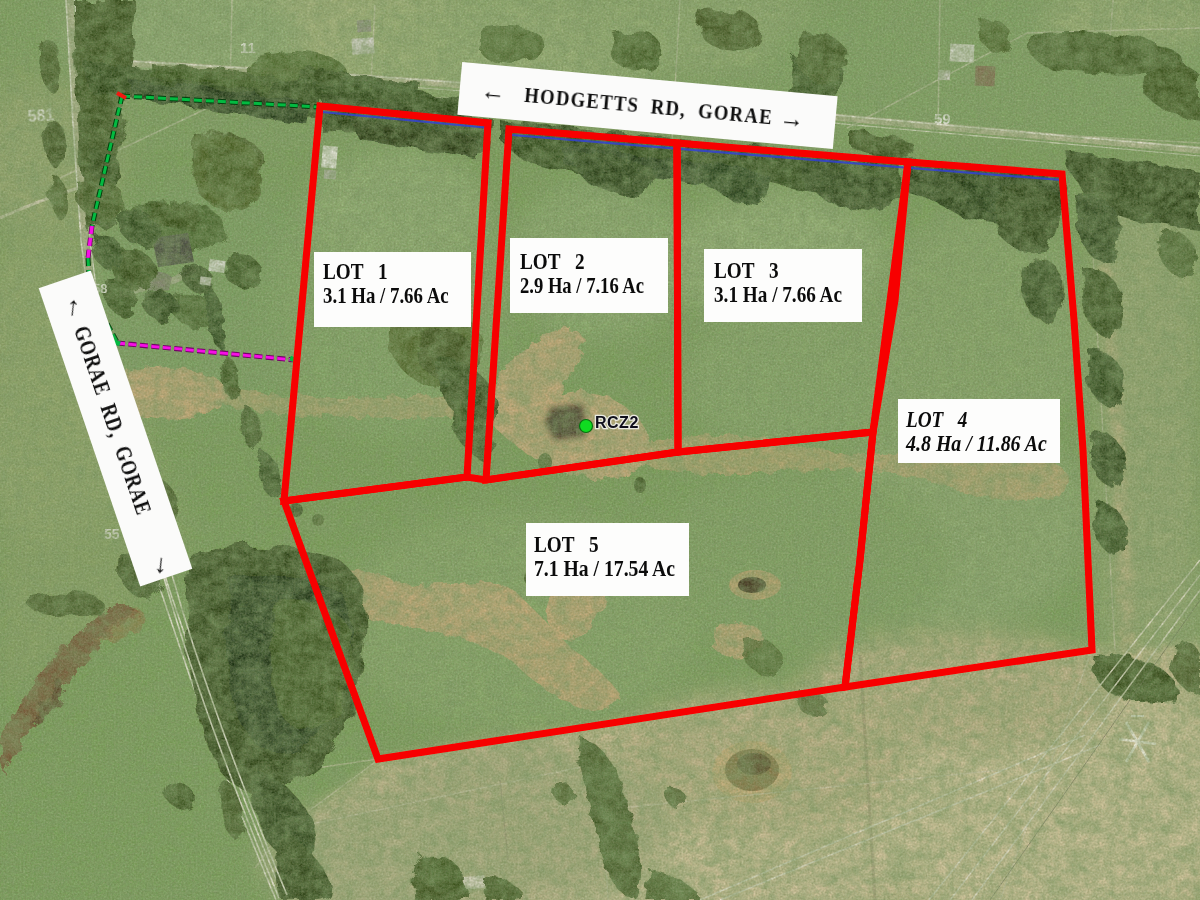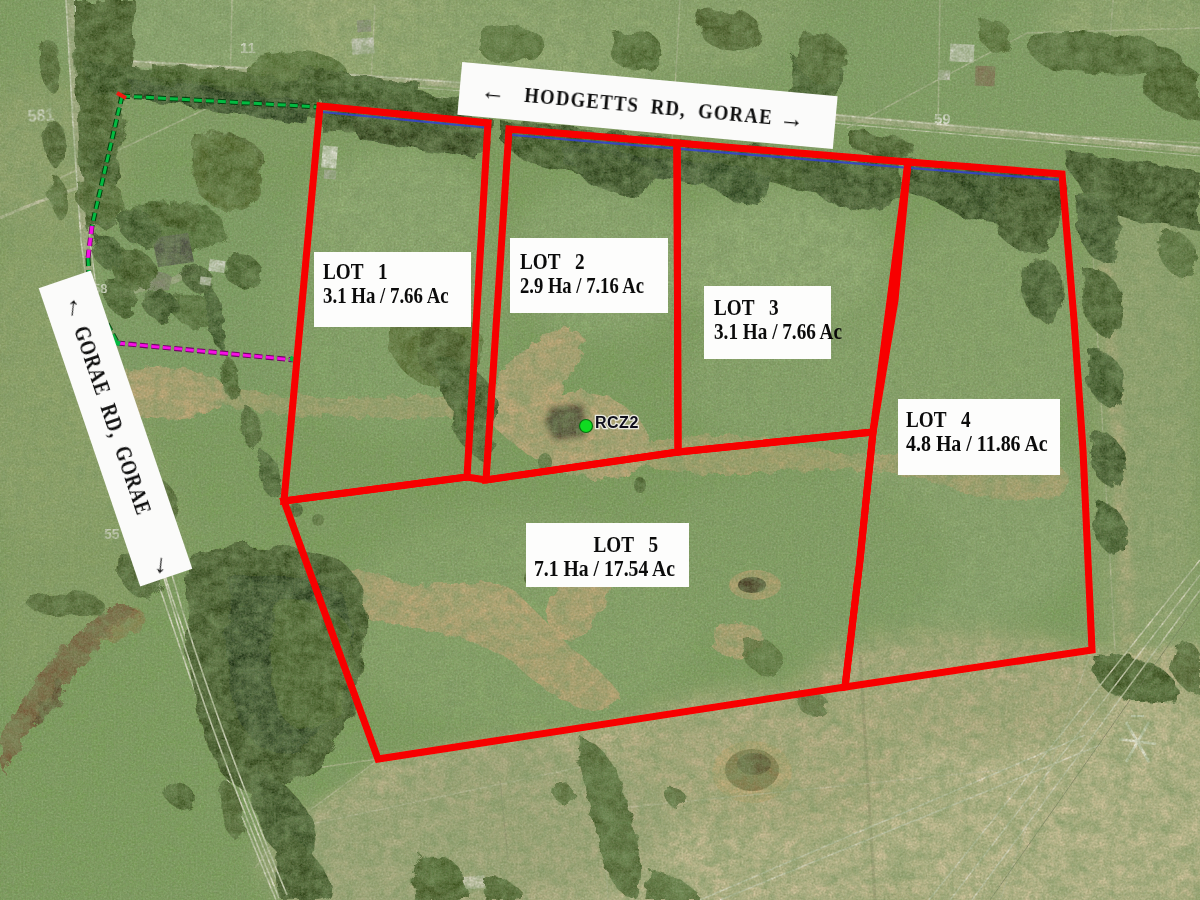--- a/index.html
+++ b/index.html
@@ -412,31 +412,31 @@
 <div class="lotbox" style="left:314px;top:229px;width:157px;height:75px;padding:8px 0 0 9px;margin-top:23px;">
   <div style="transform:scaleX(0.80);">LOT&nbsp;&nbsp;&nbsp;1</div>
   <div style="transform:scaleX(0.785);">3.1 Ha / 7.66 Ac</div>
 </div>
 
 <div class="lotbox" style="left:510px;top:238px;width:158px;height:75px;padding:12px 0 1px 10px;">
   <div style="transform:scaleX(0.80);">LOT&nbsp;&nbsp;&nbsp;2</div>
   <div style="transform:scaleX(0.775);">2.9 Ha / 7.16 Ac</div>
 </div>
 
-<div class="lotbox" style="left:704px;top:249px;width:127px;height:73px;padding:10px 0 0 10px;margin-top:37px;">
+<div class="lotbox" style="left:704px;top:249px;width:158px;height:73px;padding:10px 0 0 10px;">
   <div style="transform:scaleX(0.80);">LOT&nbsp;&nbsp;&nbsp;3</div>
   <div style="transform:scaleX(0.80);">3.1 Ha / 7.66 Ac</div>
 </div>
 
-<div class="lotbox" style="left:898px;top:399px;width:162px;height:76px;padding:9px 0 0 8px;">
+<div class="lotbox" style="left:898px;top:399px;width:162px;height:64px;padding:9px 0 0 8px;font-style:italic;">
   <div style="transform:scaleX(0.80);">LOT&nbsp;&nbsp;&nbsp;4</div>
   <div style="transform:scaleX(0.83);">4.8 Ha / 11.86 Ac</div>
 </div>
 
-<div class="lotbox" style="left:526px;top:523px;width:163px;height:64px;padding:10px 0 0 8px;text-align:right;">
+<div class="lotbox" style="left:526px;top:523px;width:163px;height:73px;padding:10px 0 0 8px;">
   <div style="transform:scaleX(0.80);">LOT&nbsp;&nbsp;&nbsp;5</div>
   <div style="transform:scaleX(0.82);">7.1 Ha / 17.54 Ac</div>
 </div>
 
 <div class="banner" style="left:459px;top:78.5px;width:377px;height:53px;font-size:22px;transform:rotate(5.2deg);letter-spacing:1.5px;">
   <span style="margin-left:21px;font-size:25px;">←</span>
   <span style="margin-left:17px;transform:scaleX(0.85);transform-origin:0 50%;">HODGETTS&nbsp; RD,&nbsp; GORAE</span>
   <span style="margin-left:-37px;font-size:25px;">→</span>
 </div>
 

